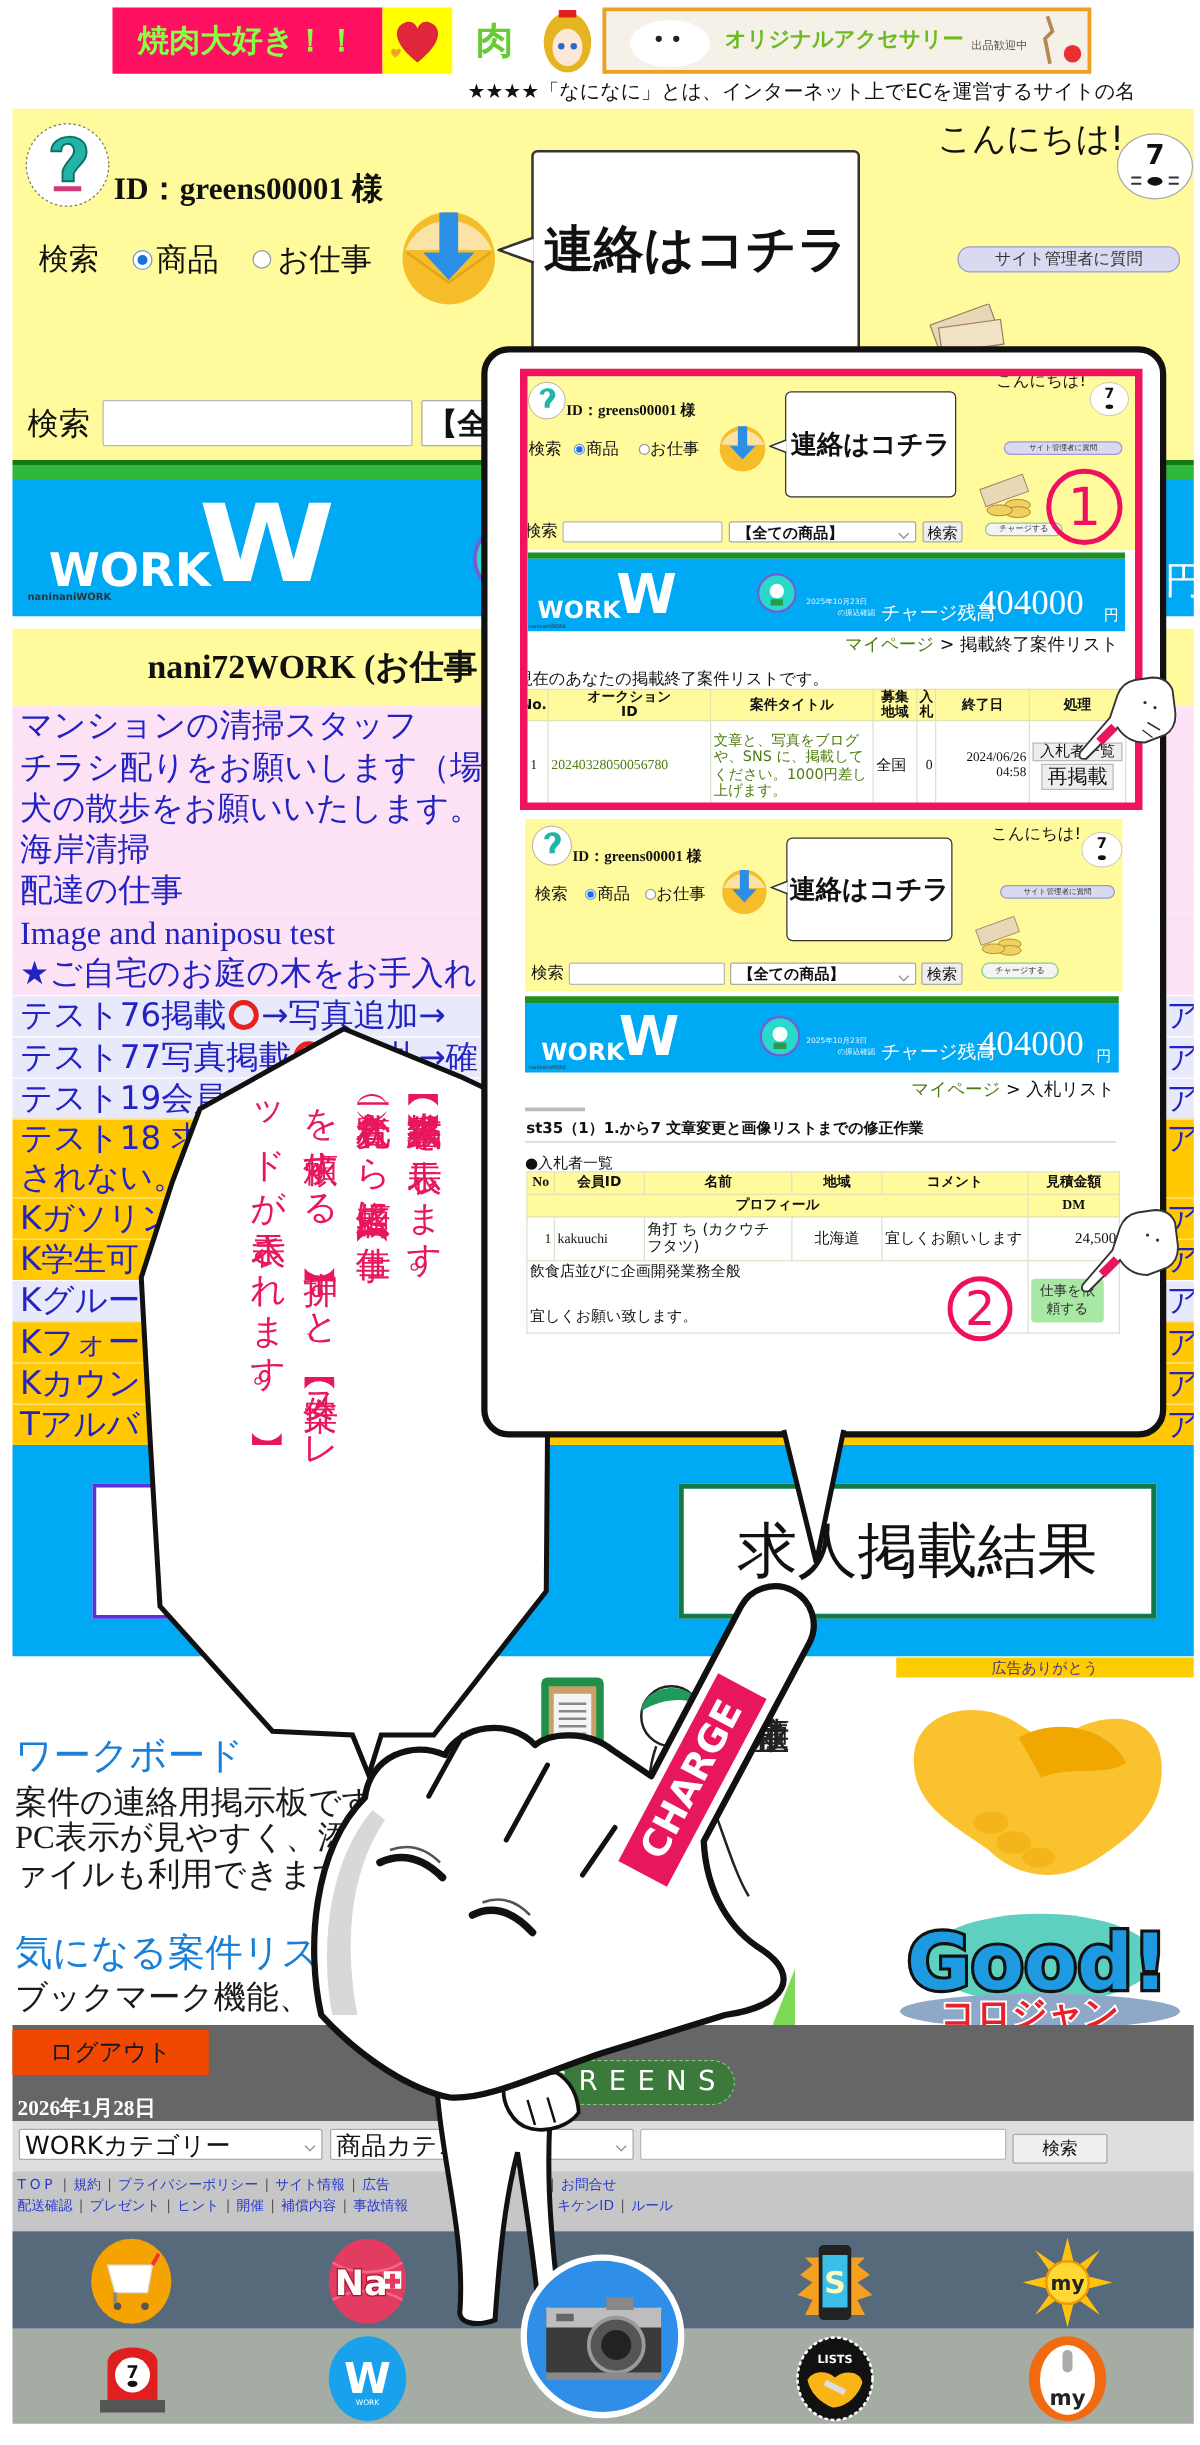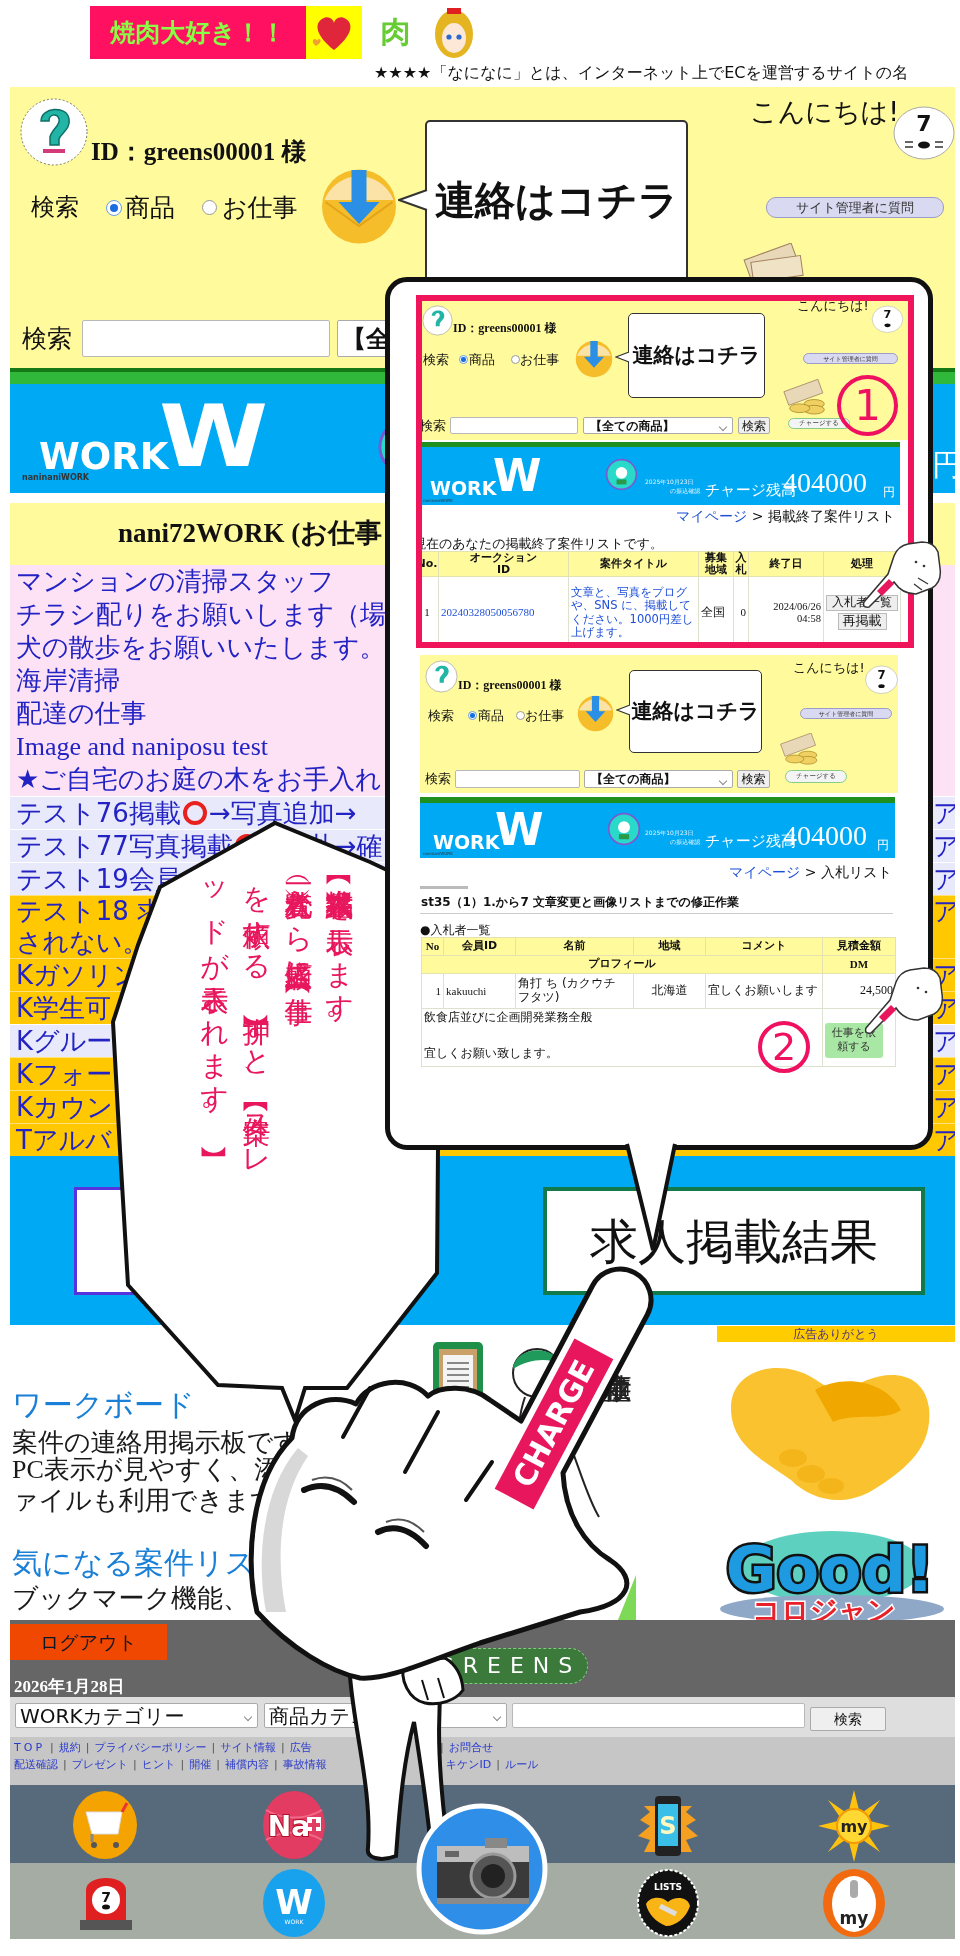--- a/index.html
+++ b/index.html
@@ -24,21 +24,21 @@
 .ring{display:inline-block;width:24px;height:24px;border:4px solid #e8201e;border-radius:50%;vertical-align:-3px;margin:0 2px;}
 .vcol{position:absolute;writing-mode:vertical-rl;font-size:28px;line-height:30px;letter-spacing:1px;color:#e8175d;white-space:nowrap;}
 .ms{position:absolute;overflow:hidden;}
 .myel{position:absolute;background:#fffa9c;}
 .pill{position:absolute;background:#d9d9f2;border:1px solid #9c9cc8;border-radius:10px;text-align:center;white-space:nowrap;line-height:1;display:flex;align-items:center;justify-content:center;color:#333;}
 .cbox{position:absolute;background:#fff;border:2px solid #333;border-radius:5px;}
 .marker{position:absolute;border:4px solid #f01060;border-radius:50%;color:#f01060;display:flex;align-items:center;justify-content:center;line-height:1;}
 .mt{position:absolute;border-collapse:collapse;table-layout:fixed;font-size:11px;}
 .mt th{background:#fffa9c;border:1px solid #e6e2b0;font-weight:bold;text-align:center;white-space:pre-line;line-height:1.1;padding:0;}
 .mt td{background:#fff;border:1px solid #dbe3cf;padding:1px 2px;vertical-align:middle;line-height:1.15;}
-.lnk{color:#1d4ed8;}
+.lnk{color:#4d7c0f;}
 .flinks{position:absolute;font-size:11px;color:#2a3acc;white-space:nowrap;line-height:1;}
 .flinks span+span::before{content:"|";color:#555;padding:0 5px;}
 .flinks.lead span:first-child::before{content:"|";color:#555;padding:0 5px 0 0;}
 .info-h{position:absolute;font-size:30px;color:#1a7fd6;white-space:nowrap;line-height:1;}
 .info-l{position:absolute;font-size:26px;color:#1a1a1a;white-space:nowrap;line-height:1;}
 </style>
 </head>
 <body>
 
 <div id="page">
@@ -57,20 +57,33 @@
       <span>肉</span>
     </div>
     <svg class="abs" style="left:339px;top:0;" width="50" height="53" viewBox="0 0 50 53">
       <rect width="50" height="53" fill="#fff"></rect>
         <ellipse cx="25" cy="28" rx="19" ry="24" fill="#e4b520"></ellipse>
         <ellipse cx="25" cy="32" rx="12" ry="15" fill="#fde7d6"></ellipse>
         <circle cx="20" cy="31" r="2.6" fill="#2a6ad0"></circle>
         <circle cx="30" cy="31" r="2.6" fill="#2a6ad0"></circle>
         <rect x="18" y="2" width="14" height="6" fill="#e02020"></rect>
     </svg>
+    <div class="abs" style="left:392px;top:0;width:391px;height:53px;border:3px solid #f0a020;background:#f6f1e8;overflow:hidden;">
+      <svg class="abs" style="left:16px;top:4px;" width="70" height="42" viewBox="0 0 70 42">
+          <ellipse cx="35" cy="22" rx="32" ry="19" fill="#fff"></ellipse>
+          <circle cx="26" cy="18" r="2.5" fill="#222"></circle>
+          <circle cx="40" cy="18" r="2.5" fill="#222"></circle>
+        </svg>
+      <span class="abs nw b" style="left:95px;top:15px;font-size:17px;color:#6cbb22;">オリジナルアクセサリー</span>
+      <span class="abs nw" style="left:292px;top:24px;font-size:9px;color:#555;">出品歓迎中</span>
+      <svg class="abs" style="left:345px;top:2px;" width="40" height="46" viewBox="0 0 40 46">
+          <path d="M8,2 L12,14 L6,20 L10,40" stroke="#b08a50" stroke-width="3" fill="none"></path>
+          <circle cx="28" cy="32" r="7" fill="#e83030"></circle>
+        </svg>
+    </div>
   </div>
 
   <div class="abs nw" style="left:374px;top:65px;font-size:16px;">★★★★「なになに」とは、インターネット上でECを運営するサイトの名</div>
 
   <div class="abs" style="left:10px;top:87px;width:945px;height:281px;background:#fffa9c;"></div>
   <svg class="abs" style="left:19px;top:97px;" width="70" height="70" viewBox="0 0 70 70">
     <circle cx="35" cy="35" r="33" fill="#fff" stroke="#777" stroke-dasharray="2 2"></circle>
     <path d="M22,24 C22,10 48,8 50,22 C52,32 42,36 40,42 L40,48 L31,48 L31,40 C33,32 42,28 40,22 C38,16 30,17 30,24 Z" fill="#22b5a6" stroke="#0e6f66" stroke-width="1.5"></path>
     <rect x="24" y="52" width="22" height="4" fill="#d23a7a"></rect>
   </svg>
@@ -388,21 +401,21 @@
         <td class="serif lnk" style="font-size:11px;white-space:nowrap;">20240328050056780</td>
         <td class="lnk" style="font-size:11.5px;">文章と、写真をブログや、SNS に、掲載してください。1000円差し上げます。</td>
         <td style="font-size:12px;">全国</td>
         <td class="serif" style="text-align:right;">0</td>
         <td class="serif" style="text-align:right;font-size:10.5px;">
           <div>2024/06/26</div>
           <div>04:58</div>
         </td>
         <td style="text-align:center;">
           <div style="background:#eee;border:1px solid #bbb;font-size:12px;margin-bottom:2px;white-space:nowrap;">入札者一覧</div>
-          <div style="background:#eee;border:1px solid #bbb;font-size:13px;display:inline-block;padding:0 4px;">再掲載</div>
+          <div style="background:#eee;border:1px solid #bbb;font-size:16px;display:inline-block;padding:0 4px;">再掲載</div>
         </td>
       </tr>
     </tbody>
       </table>
   </div>
   <div class="abs" style="left:416px;top:295px;width:498px;height:353px;border:6px solid #f0145a;z-index:22;"></div>
 
   <div class="ms" style="left:415px;top:655px;width:485px;height:420px;z-index:21;">
     <div class="myel" style="left:5px;top:0;width:478px;height:138px;"></div>
     <svg class="abs" style="left:10px;top:5px;" width="33" height="33" viewBox="0 0 70 70">

